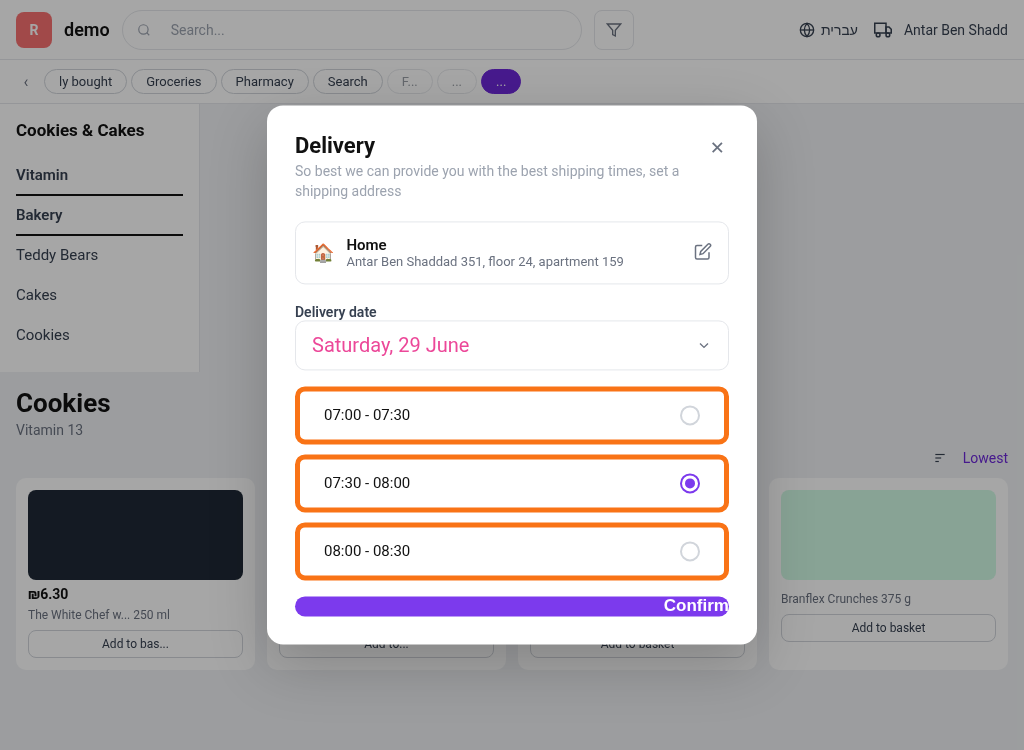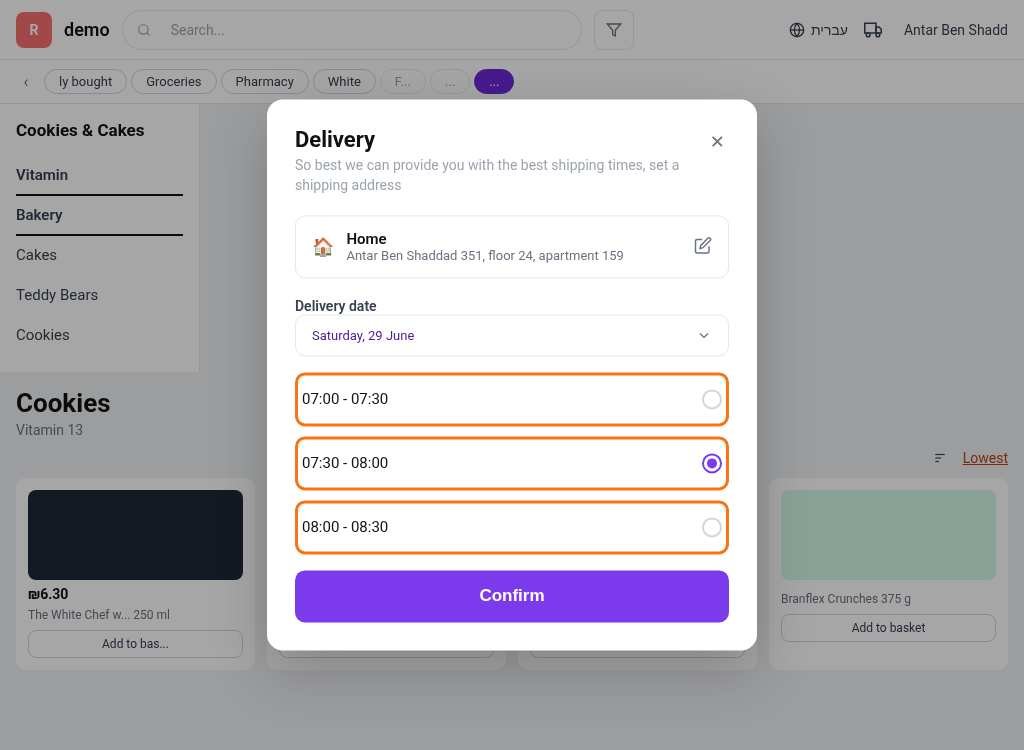--- a/index.html
+++ b/index.html
@@ -66,21 +66,21 @@
       align-items: center;
       gap: 16px;
     }
     .lang-btn {
       display: flex; align-items: center; gap: 6px;
       font-size: 14px;
       color: #374151;
       cursor: pointer;
     }
     .user-section {
-      display: flex; align-items: center; gap: 22px;
+      display: flex; align-items: center; gap: 12px;
       font-size: 14px;
       color: #374151;
     }
 
     
     .nav-tabs {
       position: absolute;
       top: 60px; left: 0; right: 0;
       height: 44px;
       background: white;
@@ -178,23 +178,22 @@
       margin-bottom: 12px;
     }
     .sort-bar {
       display: flex;
       justify-content: flex-end;
       margin-bottom: 12px;
     }
     .sort-btn {
       display: flex; align-items: center; gap: 16px;
       font-size: 14px;
-      color: #c2410c;
-      cursor: pointer;
-      text-decoration: underline;
+      color: #6d28d9;
+      cursor: pointer;
     }
     .product-grid {
       display: grid;
       grid-template-columns: repeat(4, 1fr);
       gap: 12px;
     }
     .product-card {
       background: white;
       border-radius: 10px;
       padding: 12px;
@@ -317,29 +316,29 @@
     }
     .date-select {
       border: 1px solid #e5e7eb;
       border-radius: 10px;
       padding: 12px 16px;
       display: flex;
       align-items: center;
       justify-content: space-between;
       margin-bottom: 16px;
       cursor: pointer;
-      font-size: 13px;
-      color: #4c1d95;
+      font-size: 20px;
+      color: #ec4899;
     }
 
     
     .time-slot {
-      border: 3px solid #f97316;
+      border: 5px solid #f97316;
       border-radius: 10px;
-      padding: 14px 4px;
+      padding: 14px 24px;
       display: flex;
       align-items: center;
       justify-content: space-between;
       margin-bottom: 10px;
       cursor: pointer;
     }
     .time-slot-label {
       font-size: 15px;
       color: #111;
     }
@@ -354,30 +353,29 @@
     }
     .radio-inner {
       width: 10px; height: 10px;
       border-radius: 50%;
       background: #7c3aed;
     }
 
     
     .confirm-btn {
       width: 100%;
-      padding: 16px;
       background: #7c3aed;
       color: white;
       border: none;
       border-radius: 10px;
       font-size: 17px;
       font-weight: 600;
       cursor: pointer;
       margin-top: 6px;
-      text-align: center;
+      text-align: right;
     }
 
     
     .img-dark { background: #1f2937; }
     .img-pink { background: #fce7f3; }
     .img-orange { background: #fed7aa; }
     .img-green { background: #d1fae5; }
   </style>
 </head>
 <body>
@@ -425,21 +423,21 @@
   <div class="nav-chip">
     <span>ly bought</span>
   </div>
   <div class="nav-chip">
     <span>Groceries</span>
   </div>
   <div class="nav-chip">
     <span>Pharmacy</span>
   </div>
   <div class="nav-chip">
-    <span>White</span>
+    <span>Search</span>
   </div>
   <div class="nav-chip-placeholder">
     <span>F...</span>
   </div>
   <div class="nav-chip-placeholder">
     <span>...</span>
   </div>
   <div class="nav-chip active">
     <span>...</span>
   </div>
@@ -449,24 +447,24 @@
 
   <div class="sidebar">
     <div class="sidebar-title">Cookies &amp; Cakes</div>
     <div class="sidebar-item active">
       <span>Vitamin</span>
     </div>
     <div class="sidebar-item active">
       <span>Bakery</span>
     </div>
     <div class="sidebar-item">
+      <span>Teddy Bears</span>
+    </div>
+    <div class="sidebar-item">
       <span>Cakes</span>
-    </div>
-    <div class="sidebar-item">
-      <span>Teddy Bears</span>
     </div>
     <div class="sidebar-item">
       <span>Cookies</span>
     </div>
   </div>
 
   <div class="product-area">
     <div class="section-title">Cookies</div>
     <div class="section-sub">Vitamin  13</div>
     <div class="sort-bar">

